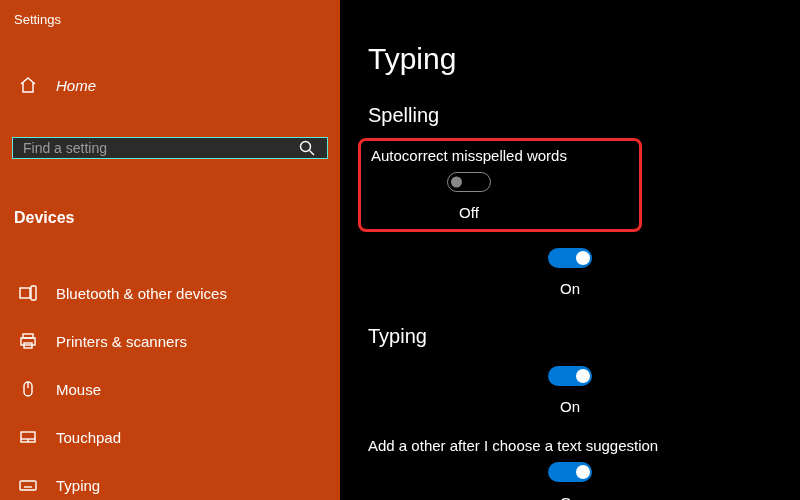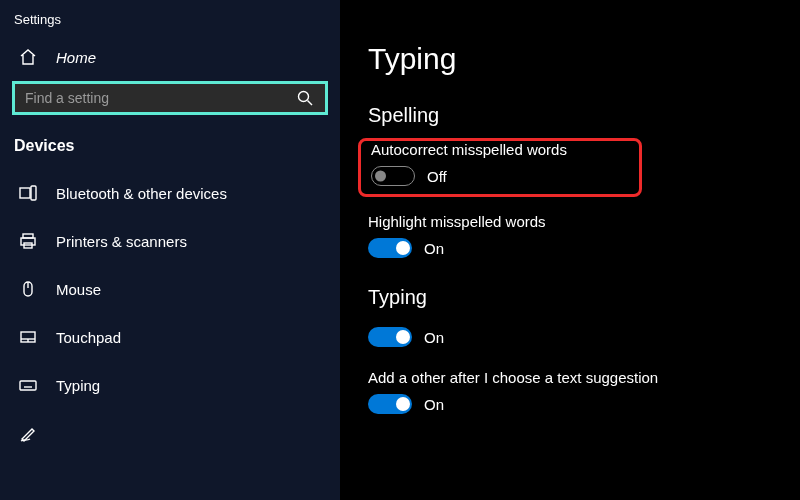--- a/index.html
+++ b/index.html
@@ -1,43 +1,43 @@
 <!DOCTYPE html>
 <html><head>
 <meta charset="utf-8">
 <style>
   * { margin: 0; padding: 0; box-sizing: border-box; font-family: "Segoe UI", Arial, sans-serif; }
   html, body { width: 800px; height: 500px; overflow: hidden; background: #000; color: #fff; }
   .app { display: flex; width: 800px; height: 500px; }
-  .sidebar { width: 340px; height: 100%; background: #0f172a; display: flex; flex-direction: column; padding-top: 6px; }
+  .sidebar { width: 340px; height: 100%; background: #c2410c; display: flex; flex-direction: column; padding-top: 6px; gap: 28px; }
   .sidebar-title { font-size: 13px; padding: 6px 12px 10px 14px; }
   .home-row { display: flex; align-items: center; gap: 18px; padding: 10px 14px 14px 18px; cursor: pointer; }
   .home-row span.lbl { font-size: 15px; font-style: italic; }
-  .search { margin: 0 12px 18px 12px; border: 3px solid #5eead4; background: #2b2b2b; height: 34px; display: flex; align-items: center; padding: 0 10px; cursor: text; }
+  .search { margin: 0 12px 18px 12px; border: 1px solid #5eead4; background: #2b2b2b; height: 34px; display: flex; align-items: center; padding: 0 10px; cursor: text; }
   .search input { flex: 1; background: transparent; border: none; outline: none; color: #cfcfcf; font-size: 14px; }
   .search input::placeholder { color: #9a9a9a; }
   .category { font-weight: 600; font-size: 16px; padding: 4px 26px 14px 14px; }
   .nav { display: flex; flex-direction: column; }
   .nav-item { display: flex; align-items: center; gap: 18px; padding: 14px 16px 14px 18px; cursor: pointer; font-size: 15px; }
   .icon { width: 20px; height: 20px; display: inline-flex; align-items: center; justify-content: center; }
   .icon svg { stroke: #fff; fill: none; stroke-width: 1.4; }
 
   .main { flex: 1; height: 100%; background: #000; padding: 42px 28px 0 28px; position: relative; overflow: hidden; }
   .page-title { font-size: 30px; font-weight: 400; margin-bottom: 28px; }
   .section-title { font-size: 20px; font-weight: 400; margin-bottom: 18px; margin-top: 8px; }
   .setting { margin-bottom: 22px; }
   .setting-label { font-size: 15px; margin-bottom: 8px; }
-  .toggle-row { display: flex; align-items: center; gap: 12px; }
+  .toggle-row { display: flex; align-items: center; gap: 12px; flex-direction: column; }
   .toggle { width: 44px; height: 20px; border-radius: 10px; position: relative; cursor: pointer; }
   .toggle.off { border: 1.5px solid #888; background: #000; }
   .toggle.off .knob { position: absolute; left: 3px; top: 50%; transform: translateY(-50%); width: 11px; height: 11px; background: #888; border-radius: 50%; }
   .toggle.on { background: #0078d7; }
   .toggle.on .knob { position: absolute; right: 2px; top: 50%; transform: translateY(-50%); width: 14px; height: 14px; background: #fff; border-radius: 50%; }
   .toggle-state { font-size: 15px; }
-  .highlight-box { border: 3px solid #ee2a2a; border-radius: 8px; padding: 0 72px 8px 10px; margin: -7px 0 16px -10px; display: inline-block; }
+  .highlight-box { border: 3px solid #ee2a2a; border-radius: 8px; padding: 6px 72px 8px 10px; margin: -7px 0 16px -10px; display: inline-block; }
   .sec2 { margin-top: 28px; }
 </style>
 </head>
 <body>
 
 <div class="app">
 
   <div class="sidebar">
     <div class="sidebar-title">Settings</div>
 
@@ -136,21 +136,20 @@
         <div class="toggle-row">
           <div class="toggle off">
               <div class="knob"></div>
             </div>
           <div class="toggle-state">Off</div>
         </div>
       </div>
     </div>
 
     <div class="setting">
-      <div class="setting-label">Highlight misspelled words</div>
       <div class="toggle-row">
         <div class="toggle on">
             <div class="knob"></div>
           </div>
         <div class="toggle-state">On</div>
       </div>
     </div>
 
     <div class="section-title sec2">Typing</div>
 

